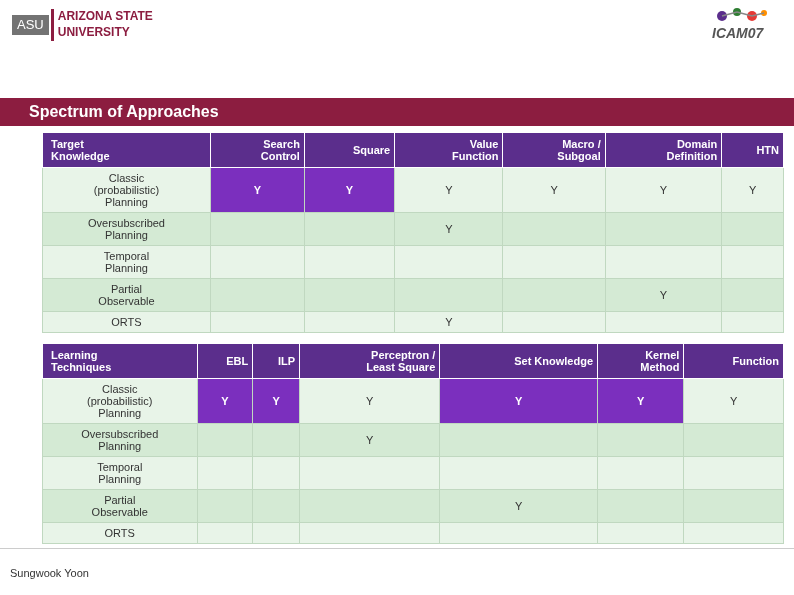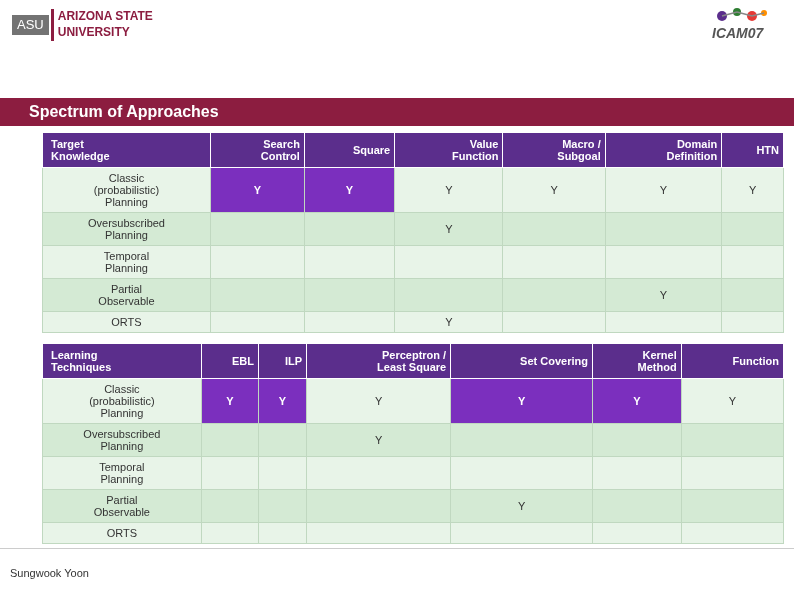--- a/index.html
+++ b/index.html
@@ -222,21 +222,21 @@
 </div>
 
 <div class="table-section">
   <table>
     <thead>
       <tr>
         <th>Learning<br>Techniques</th>
         <th>EBL</th>
         <th>ILP</th>
         <th>Perceptron /<br>Least Square</th>
-        <th>Set Covering</th>
+        <th>Set Knowledge</th>
         <th>Kernel<br>Method</th>
         <th>Function</th>
       </tr>
     </thead>
     <tbody>
 
       <tr>
         <td>Classic<br>(probabilistic)<br>Planning</td>
         <td class="cell-y-purple">Y</td>
         <td class="cell-y-purple">Y</td>

